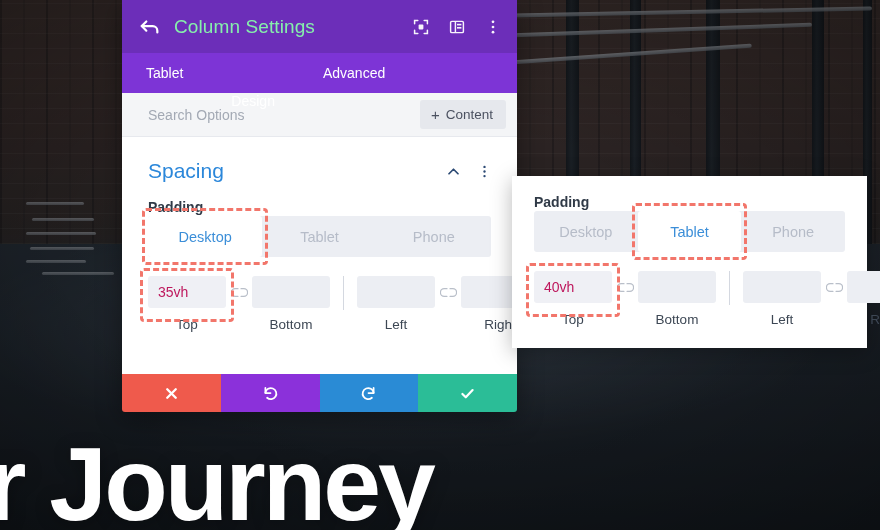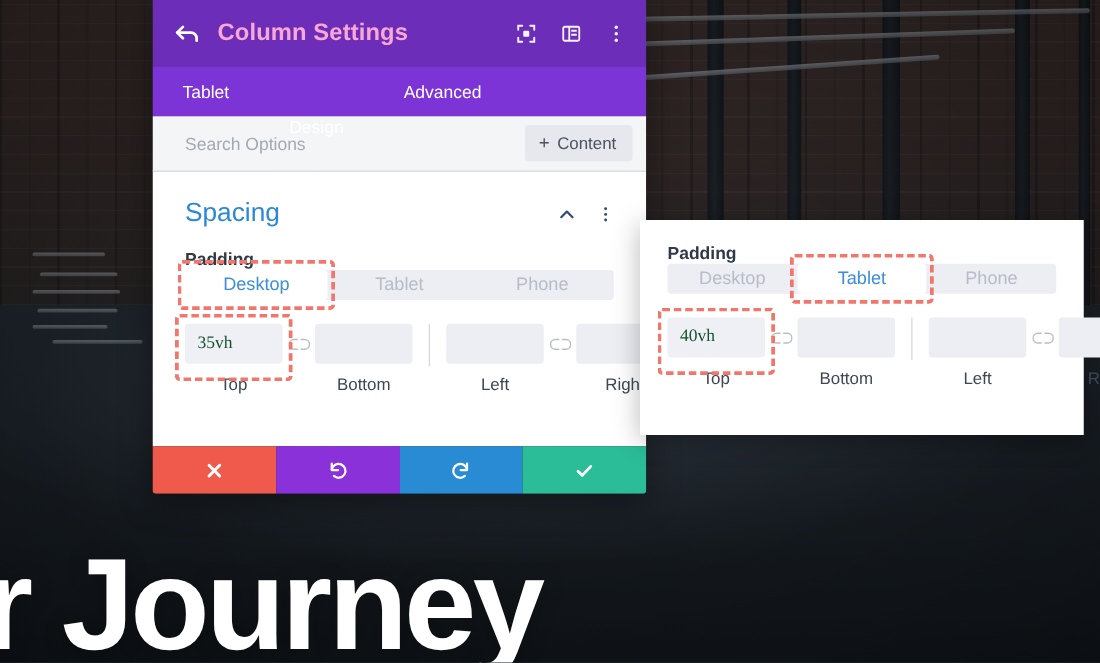--- a/index.html
+++ b/index.html
@@ -89,21 +89,21 @@
   }
   .modal-header {
     background:#6c2eb9;
     height:53px;
     display:flex; align-items:center;
     padding:0 16px 0 17px;
     gap:13px;
   }
   .back-icon { width:22px; height:22px; flex:0 0 auto; }
   .modal-title {
-    color:#f9a8d4; font-size:19px; font-weight:bold;
+    color:#86efac; font-size:19px; font-weight:normal;
     flex:1 1 auto; letter-spacing:.1px;
   }
   .hdr-icons { display:flex; align-items:center; gap:20px; }
   .hdr-ico { width:16px; height:16px; opacity:.95; }
 
   .tabs { display:flex; background:#7d34d6; height:40px; }
   .tab {
     flex:0 0 auto;
     display:flex; align-items:center; justify-content:center;
     color:#fff; font-size:14px;
@@ -149,21 +149,21 @@
 
   .field-label {
     font-size:14px; font-weight:bold; color:#303a47;
     margin-bottom:1px;
   }
 
   
   .devices {
     display:flex; background:#eceef3; border-radius:3px;
     overflow:visible; position:relative;
-    height:24px;
+    height:41px;
   }
   .dev {
     flex:1 1 0; display:flex; align-items:center; justify-content:center;
     font-size:14.5px; color:#b6bcc8;
     position:relative;
   }
   .dev.active { color:#3b8ed8; background:#fff; border-radius:3px; }
   .dev.hl::after {
     content:""; position:absolute; left:-6px; right:-6px; top:-8px; bottom:-8px;
     border:3px dashed #f2766b; border-radius:4px;
@@ -172,22 +172,22 @@
 
   
   .values {
     display:flex; align-items:flex-start;
     margin-top:19px;
   }
   .vcell { display:flex; flex-direction:column; align-items:center; width:78px; position:relative; }
   .vinput {
     width:78px; height:32px;
     background:#eceef3; border:none; border-radius:3px;
-    font-family:Liberation Serif, serif;
-    font-size:14px; color:#14532d;
+    font-family:Liberation Sans, sans-serif;
+    font-size:14px; color:#be185d;
     padding:0 10px; outline:none;
   }
   .vcell.hl .vinput { background:#eff0f5; }
   .vcell.hl::before {
     content:""; position:absolute; left:-8px; right:-8px; top:-8px; height:48px;
     border:3px dashed #f2766b; border-radius:4px;
     pointer-events:none;
   }
   .vlabel { font-size:13.5px; color:#3d4754; margin-top:9px; }
   .linker {

